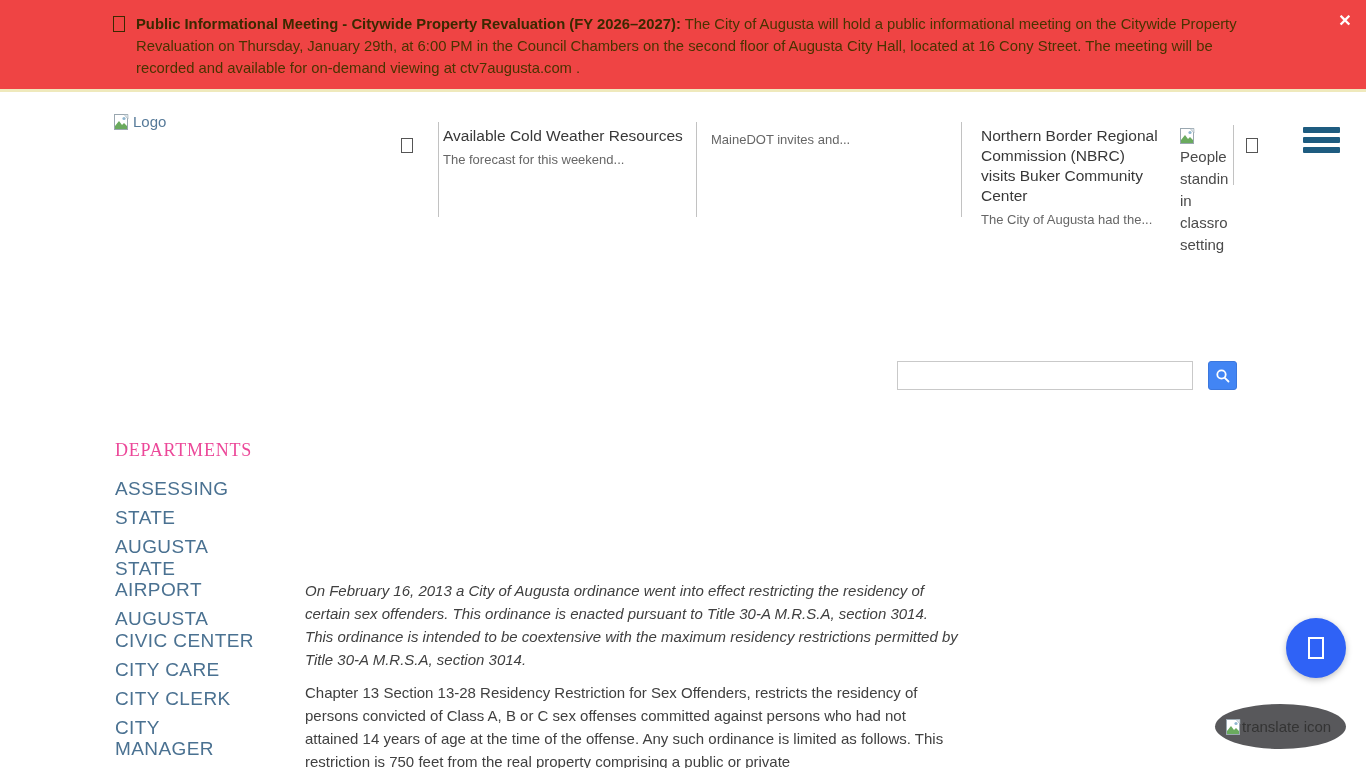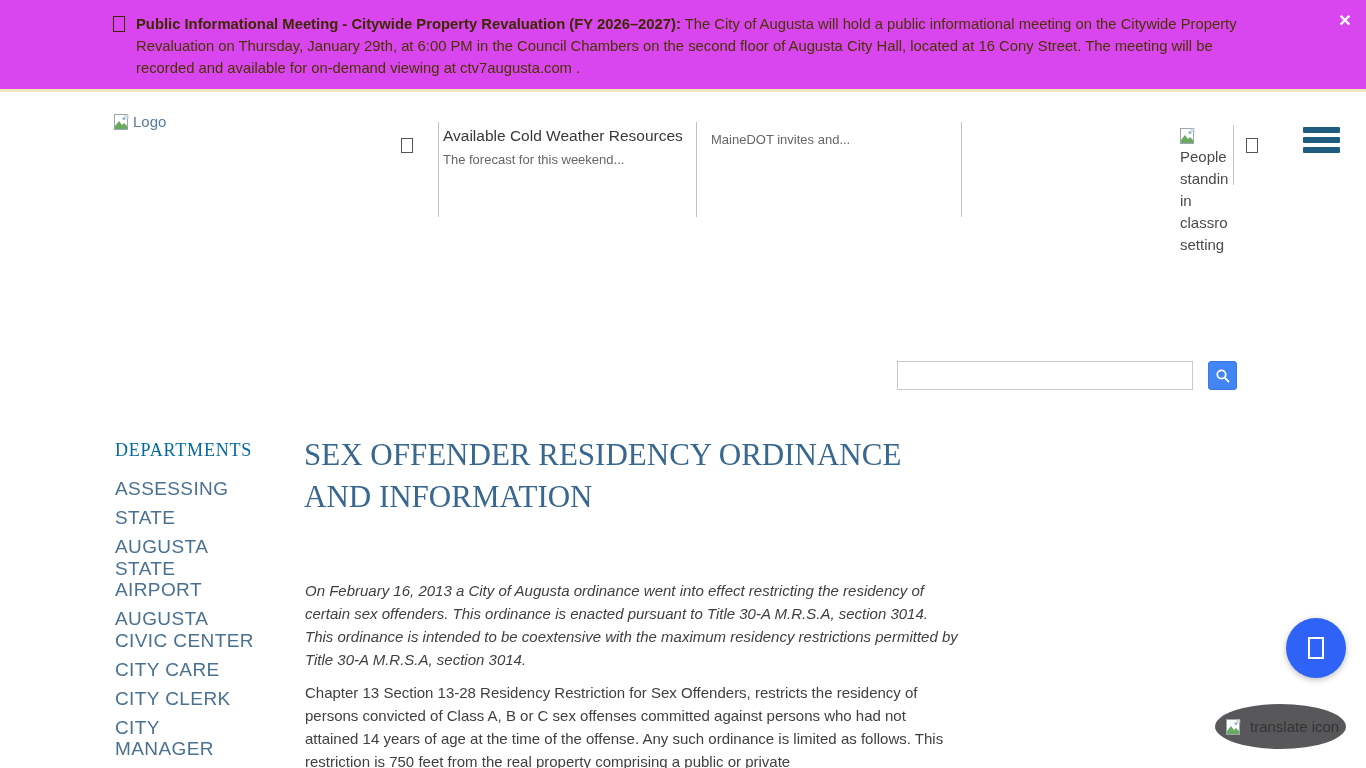--- a/index.html
+++ b/index.html
@@ -1,20 +1,20 @@
 <!DOCTYPE html>
 <html><head>
 <meta charset="utf-8">
 <style>
   * { margin:0; padding:0; box-sizing:border-box; }
   body { background:#fff; font-family:"Liberation Sans", sans-serif; }
   .page { position:relative; width:1366px; height:768px; overflow:hidden; background:#ffffff; }
 
   
-  .banner { position:absolute; left:0; top:0; width:1366px; height:92px; background:#d946ef; border-bottom:3px solid #efe9bc; }
+  .banner { position:absolute; left:0; top:0; width:1366px; height:92px; background:#ef4444; border-bottom:3px solid #efe9bc; }
   .banner-text { position:absolute; left:136px; top:13px; width:1105px; font-size:14.8px; line-height:22px; color:#4a3300; }
   .banner-text b { color:#3c2900; }
   .banner-megaphone { position:absolute; left:113px; top:16px; width:12px; height:16px; border:1.5px solid #3c2900; }
   .banner-close { position:absolute; right:12px; top:12px; width:18px; height:18px; color:#ffffff; font-size:16px; font-weight:bold; line-height:18px; text-align:center; cursor:pointer; }
 
   
   .logo-wrap { position:absolute; left:114px; top:106px; display:flex; align-items:center; gap:3px; color:#567a99; font-size:15px; cursor:pointer;margin-top:7px; }
   .broken-img { display:inline-block; vertical-align:middle; }
 
   .tofu { display:inline-block; border:1px solid #777; }
@@ -31,34 +31,34 @@
 
   .hamburger { position:absolute; left:1303px; top:127px; width:37px; cursor:pointer; }
   .hamburger .bar { width:37px; height:5.5px; background:#1e5c80; margin-bottom:4.5px; border-radius:1px; }
 
   
   .search-input { position:absolute; left:897px; top:361px; width:296px; height:29px; border:1px solid #c9c9c9; background:#fff; font-size:14px; padding:0 8px; outline:none; }
   .search-btn { position:absolute; left:1208px; top:361px; width:29px; height:29px; background:#4285f4; border:1px solid #3b77dd; border-radius:3px; display:flex; align-items:center; justify-content:center; cursor:pointer; }
 
   
   .sidebar { position:absolute; left:115px; top:440px; width:152px; }
-  .sidebar-heading { font-family:"Liberation Serif", serif; font-size:18px; letter-spacing:0.8px; color:#0369a1; margin-bottom:17px; }
+  .sidebar-heading { font-family:"Liberation Serif", serif; font-size:18px; letter-spacing:0.8px; color:#ec4899; margin-bottom:17px; }
   .sidebar-item { display:block; width:142px; font-size:19px; letter-spacing:0.4px; line-height:21.5px; color:#4a7191; margin-bottom:7.5px; cursor:pointer; }
 
   
   .main-title { position:absolute; left:304px; top:434px; width:600px; font-family:"Liberation Serif", serif; font-size:31px; line-height:42px; color:#38678f; font-weight:normal; }
   .para { position:absolute; left:305px; width:655px; font-size:15px; line-height:23px; color:#404040; }
   .para1 { top:579px;font-style:italic; }
   .para2 { top:681px; }
 
   
   .chat-fab { position:absolute; left:1286px; top:618px; width:60px; height:60px; border-radius:50%; background:#2f62f6; display:flex; align-items:center; justify-content:center; cursor:pointer; box-shadow:0 2px 6px rgba(0,0,0,0.25); }
   .chat-fab .tofu { width:16px; height:22px; border:2px solid #ffffff; }
 
-  .translate-pill { position:absolute; left:1215px; top:704px; width:131px; height:45px; background:#58585b; border-radius:50%; display:flex; align-items:center; justify-content:flex-start; padding-left:11px; gap:8px; cursor:pointer; }
+  .translate-pill { position:absolute; left:1215px; top:704px; width:131px; height:45px; background:#58585b; border-radius:50%; display:flex; align-items:center; justify-content:flex-start; padding-left:11px; gap:0; cursor:pointer; }
   .translate-alt { font-size:15px; color:#343434; white-space:nowrap; }
 </style>
 </head>
 <body>
 
 <div class="page">
 
   <div class="banner">
     <span class="banner-megaphone"></span>
     <div class="banner-text"><b>Public Informational Meeting - Citywide Property Revaluation (FY 2026–2027):</b><span> The City of Augusta will hold a public informational meeting on the Citywide Property Revaluation on Thursday, January 29th, at 6:00 PM in the Council Chambers on the second floor of Augusta City Hall, located at 16 Cony Street. The meeting will be recorded and available for on-demand viewing at ctv7augusta.com .</span></div>
@@ -87,20 +87,24 @@
   </div>
 
   <div class="vdiv" style="left:696px; top:122px; height:95px;"></div>
 
   <div class="news-item" style="left:711px; width:240px;">
     <div class="news-teaser">MaineDOT invites and...</div>
   </div>
 
   <div class="vdiv" style="left:961px; top:122px; height:95px;"></div>
 
+  <div class="news-item" style="left:981px; width:180px;">
+    <div class="news-title">Northern Border Regional Commission (NBRC) visits Buker Community Center</div>
+    <div class="news-teaser">The City of Augusta had the...</div>
+  </div>
 
   <div class="img-item">
     <svg class="broken-img" width="16" height="16" viewBox="0 0 16 16">
       <rect x="0.5" y="0.5" width="13" height="15" fill="#ffffff" stroke="#9aa7b0"></rect>
       <path d="M1 12 L5 7 L8 11 L10 9 L13 12 L13 15 L1 15 Z" fill="#6aaa5e"></path>
       <circle cx="10" cy="4.5" r="1.6" fill="#8fb6cf"></circle>
       <path d="M10 0.5 L14 0.5 L14 5 Z" fill="#dfe7ec" stroke="#9aa7b0" stroke-width="0.6"></path>
     </svg>
     <div>People standing in classroom setting</div>
   </div>
@@ -131,21 +135,20 @@
     <a class="sidebar-item">STATE</a>
     <a class="sidebar-item">AUGUSTA STATE AIRPORT</a>
     <a class="sidebar-item">AUGUSTA CIVIC CENTER</a>
     <a class="sidebar-item">CITY CARE</a>
     <a class="sidebar-item">CITY CLERK</a>
     <a class="sidebar-item">CITY MANAGER</a>
     <a class="sidebar-item">CODE ENFORCEMENT</a>
 
   </div>
 
-  <h1 class="main-title">SEX OFFENDER RESIDENCY ORDINANCE AND INFORMATION</h1>
   <p class="para para1">On February 16, 2013 a City of Augusta ordinance went into effect restricting the residency of certain sex offenders. This ordinance is enacted pursuant to Title 30-A M.R.S.A, section 3014. This ordinance is intended to be coextensive with the maximum residency restrictions permitted by Title 30-A M.R.S.A, section 3014.</p>
   <p class="para para2">Chapter 13 Section 13-28 Residency Restriction for Sex Offenders, restricts the residency of persons convicted of Class A, B or C sex offenses committed against persons who had not attained 14 years of age at the time of the offense. Any such ordinance is limited as follows. This restriction is 750 feet from the real property comprising a public or private</p>
 
   <div class="chat-fab">
     <span class="tofu"></span>
   </div>
 
   <div class="translate-pill">
     <svg class="broken-img" width="16" height="16" viewBox="0 0 16 16">
       <rect x="0.5" y="0.5" width="13" height="15" fill="#ffffff" stroke="#9aa7b0"></rect>

